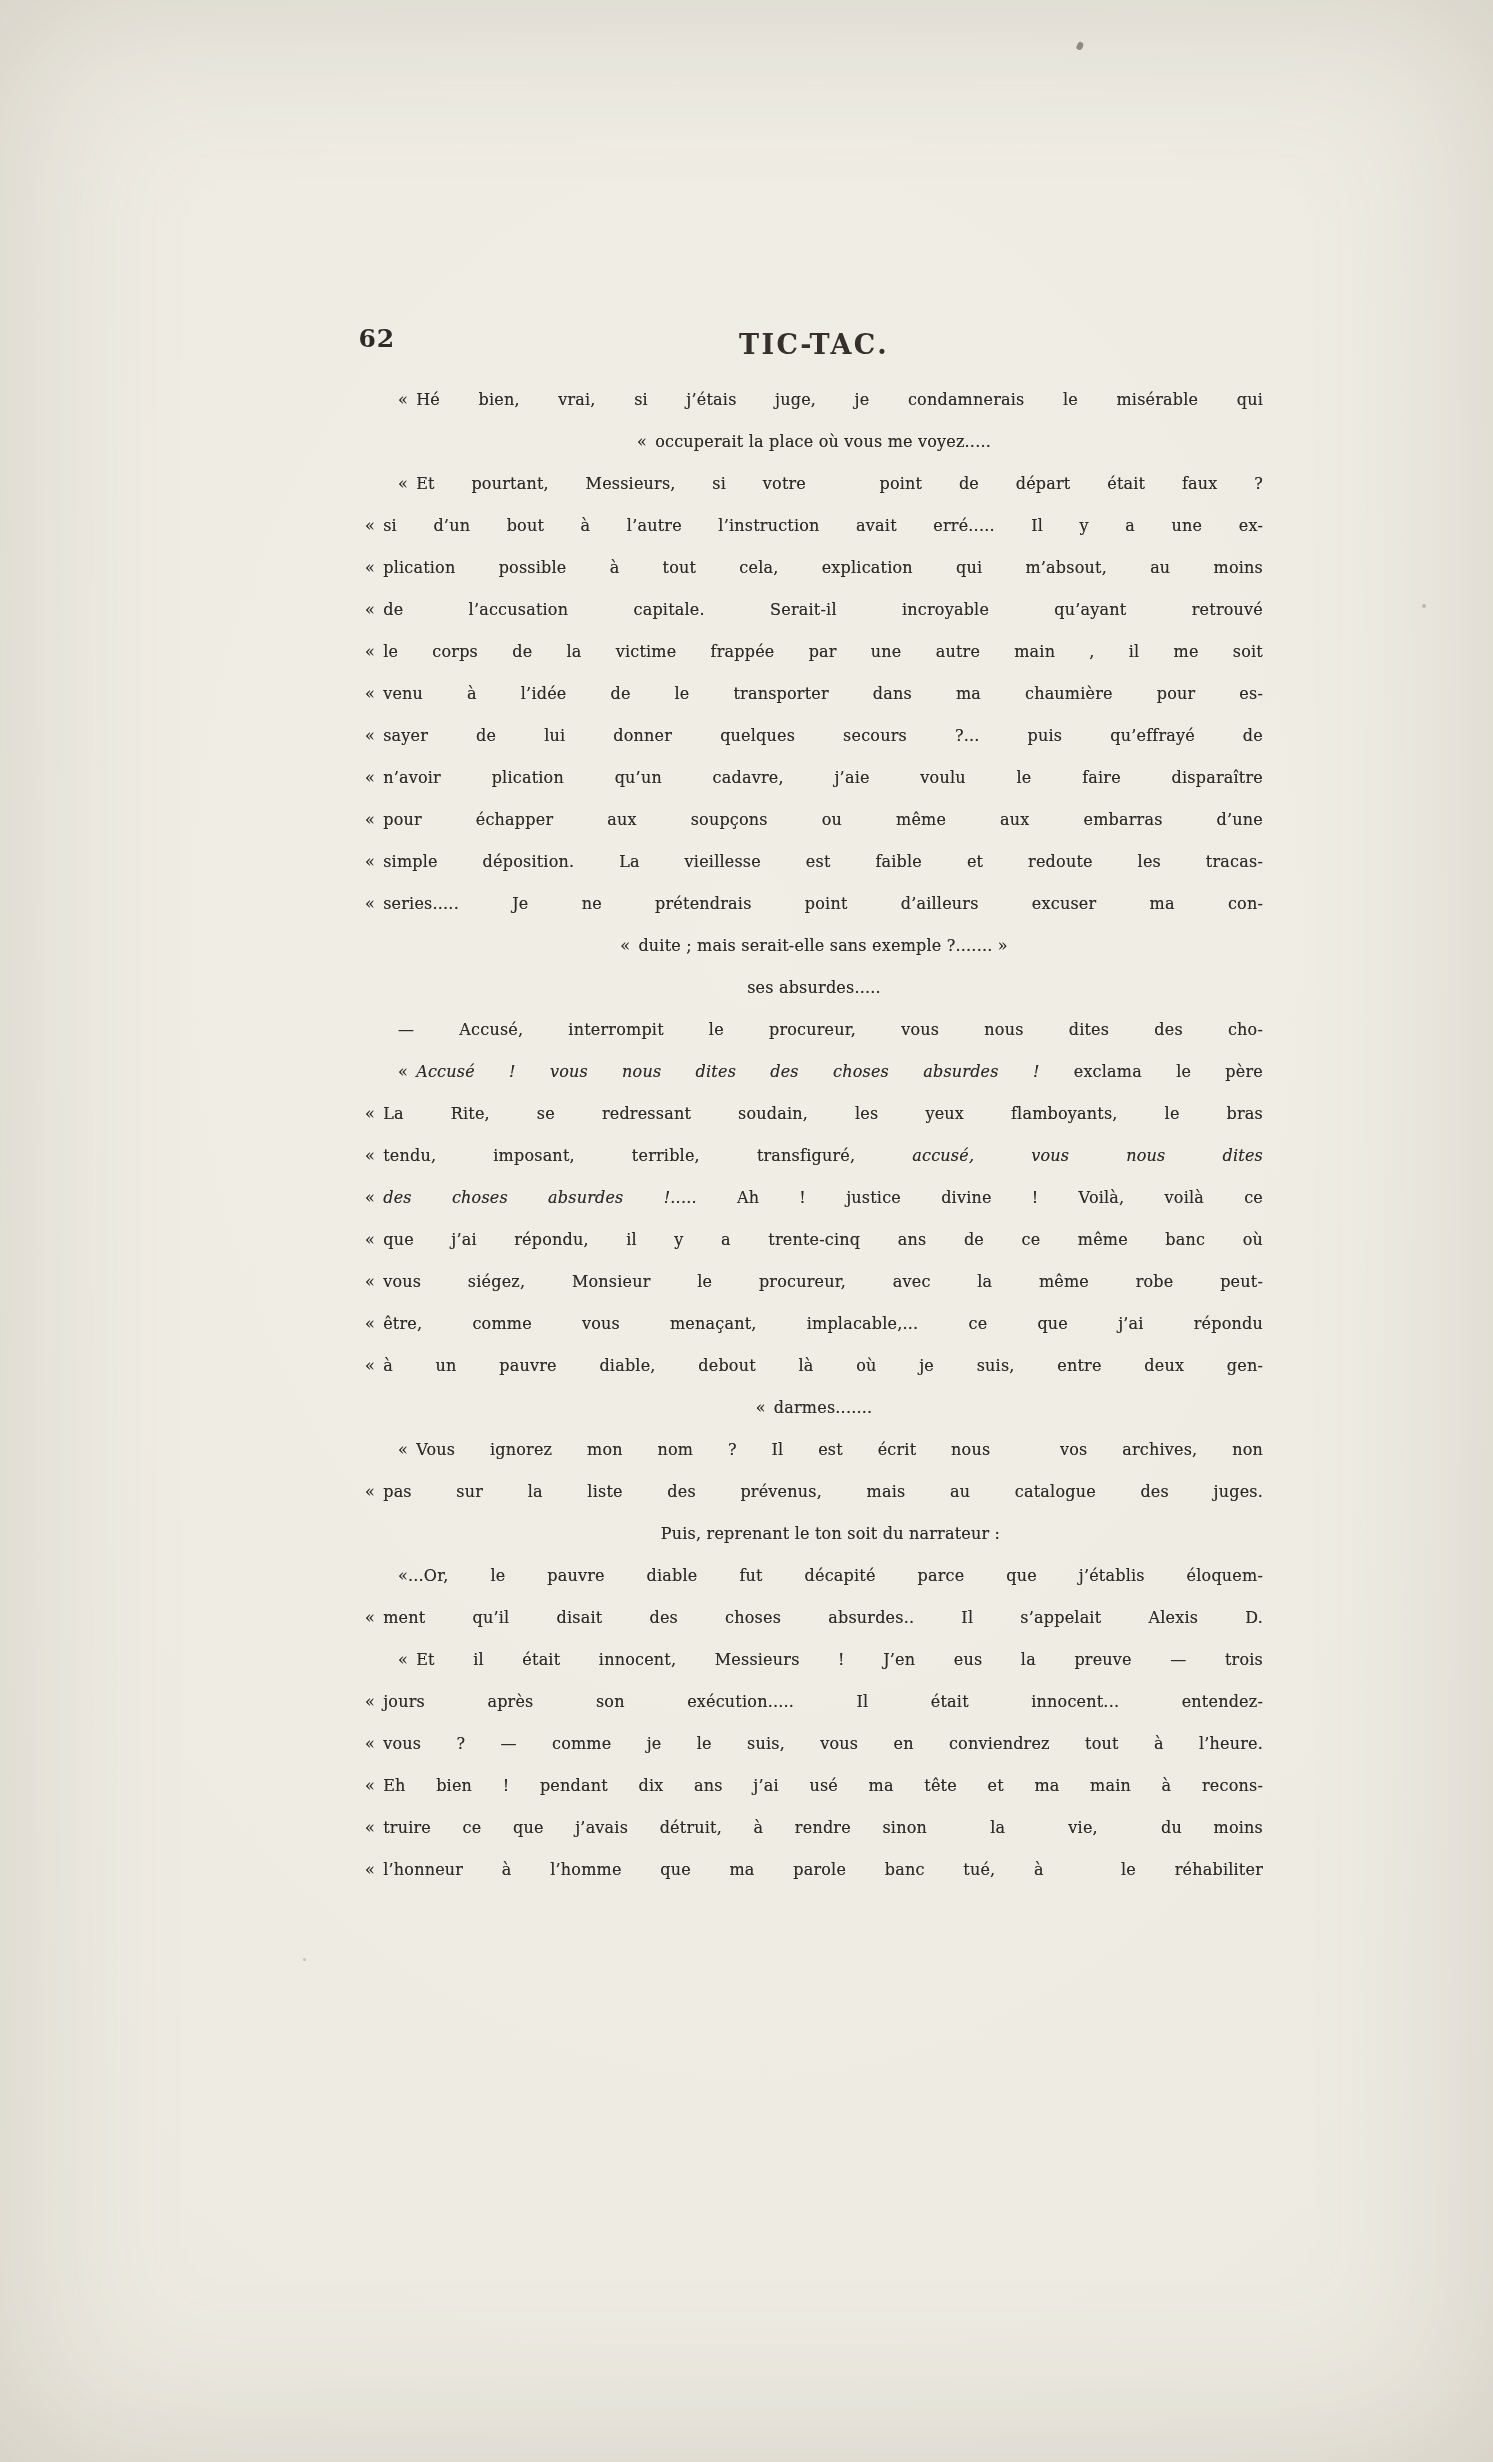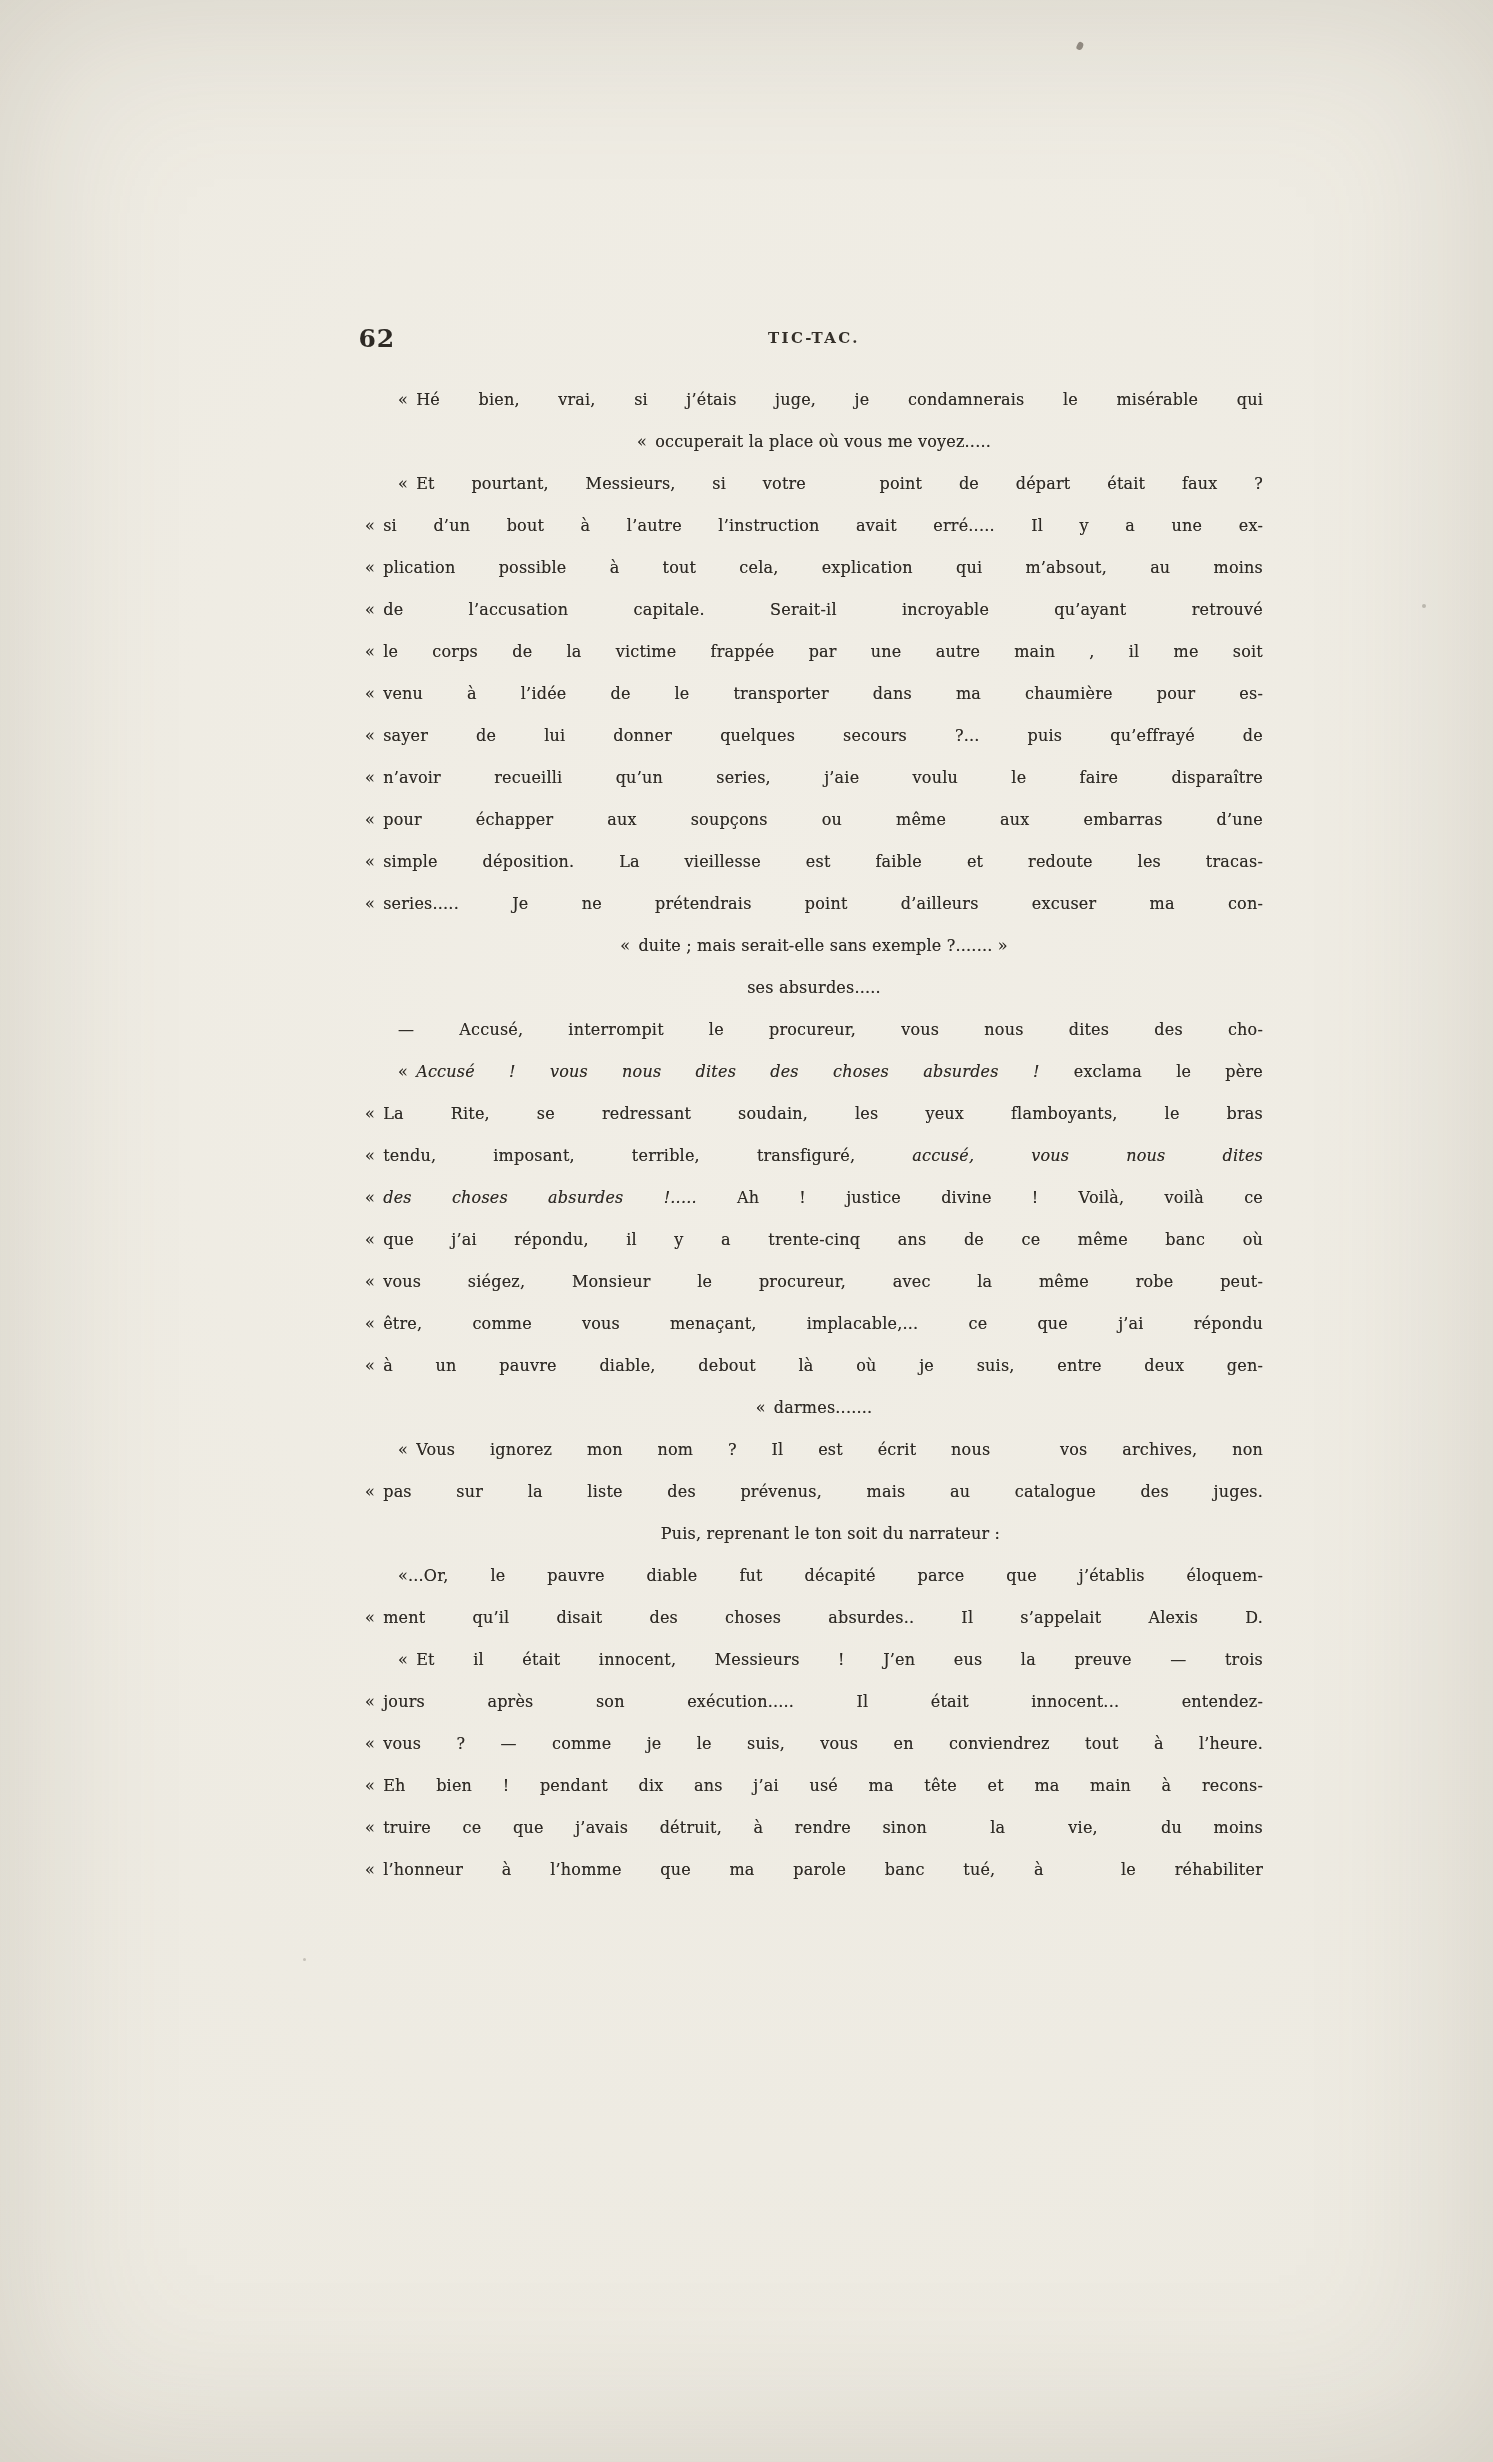--- a/index.html
+++ b/index.html
@@ -34,21 +34,21 @@
     position: absolute;
     left: -6.5px;
     top: 4.9px;
     font-size: 25px;
     font-weight: 700;
     letter-spacing: 0.8px;
   }
   .running-title {
     text-align: center;
     padding-top: 9.8px;
-    font-size: 15px;
+    font-size: 27px;
     font-weight: 700;
     letter-spacing: 2.4px;
     color: #35302a;
   }
   .body-text {
     margin-top: 13px;
     font-size: 16px;
     line-height: 42px;
     letter-spacing: 0.2px;
     text-shadow: 0 0 0.4px rgba(46, 42, 37, 0.55);
@@ -96,21 +96,21 @@
 
     <div class="line ind full"><span>« Hé bien, vrai, si j’étais juge, je condamnerais le misérable qui</span></div>
         <div class="line"><span>« occuperait la place où vous me voyez.....</span></div>
         <div class="line ind full"><span>« Et pourtant, Messieurs, si votre  point de départ était faux ?</span></div>
         <div class="line full"><span>« si d’un bout à l’autre l’instruction avait erré..... Il y a une ex-</span></div>
         <div class="line full"><span>« plication possible à tout cela, explication qui m’absout, au moins</span></div>
         <div class="line full"><span>« de l’accusation capitale. Serait-il incroyable qu’ayant retrouvé</span></div>
         <div class="line full"><span>« le corps de la victime frappée par une autre main , il me soit</span></div>
         <div class="line full"><span>« venu à l’idée de le transporter dans ma chaumière pour es-</span></div>
         <div class="line full"><span>« sayer de lui donner quelques secours ?... puis qu’effrayé de</span></div>
-        <div class="line full"><span>« n’avoir recueilli qu’un series, j’aie voulu le faire disparaître</span></div>
+        <div class="line full"><span>« n’avoir plication qu’un cadavre, j’aie voulu le faire disparaître</span></div>
         <div class="line full"><span>« pour échapper aux soupçons ou même aux embarras d’une</span></div>
         <div class="line full"><span>« simple déposition. La vieillesse est faible et redoute les tracas-</span></div>
         <div class="line full"><span>« series..... Je ne prétendrais point d’ailleurs excuser ma con-</span></div>
         <div class="line"><span>« duite ; mais serait-elle sans exemple ?....... »</span></div>
         <div class="line"><span>ses absurdes.....</span></div>
         <div class="line ind full"><span>— Accusé, interrompit le procureur, vous nous dites des cho-</span></div>
         <div class="line ind full"><span>« </span><span class="it">Accusé ! vous nous dites des choses absurdes !</span><span> exclama le père</span></div>
         <div class="line full"><span>« La Rite, se redressant soudain, les yeux flamboyants, le bras</span></div>
         <div class="line full"><span>« tendu, imposant, terrible, transfiguré, </span><span class="it">accusé, vous nous dites</span></div>
         <div class="line full"><span>« </span><span class="it">des choses absurdes !.....</span><span> Ah ! justice divine ! Voilà, voilà ce</span></div>

